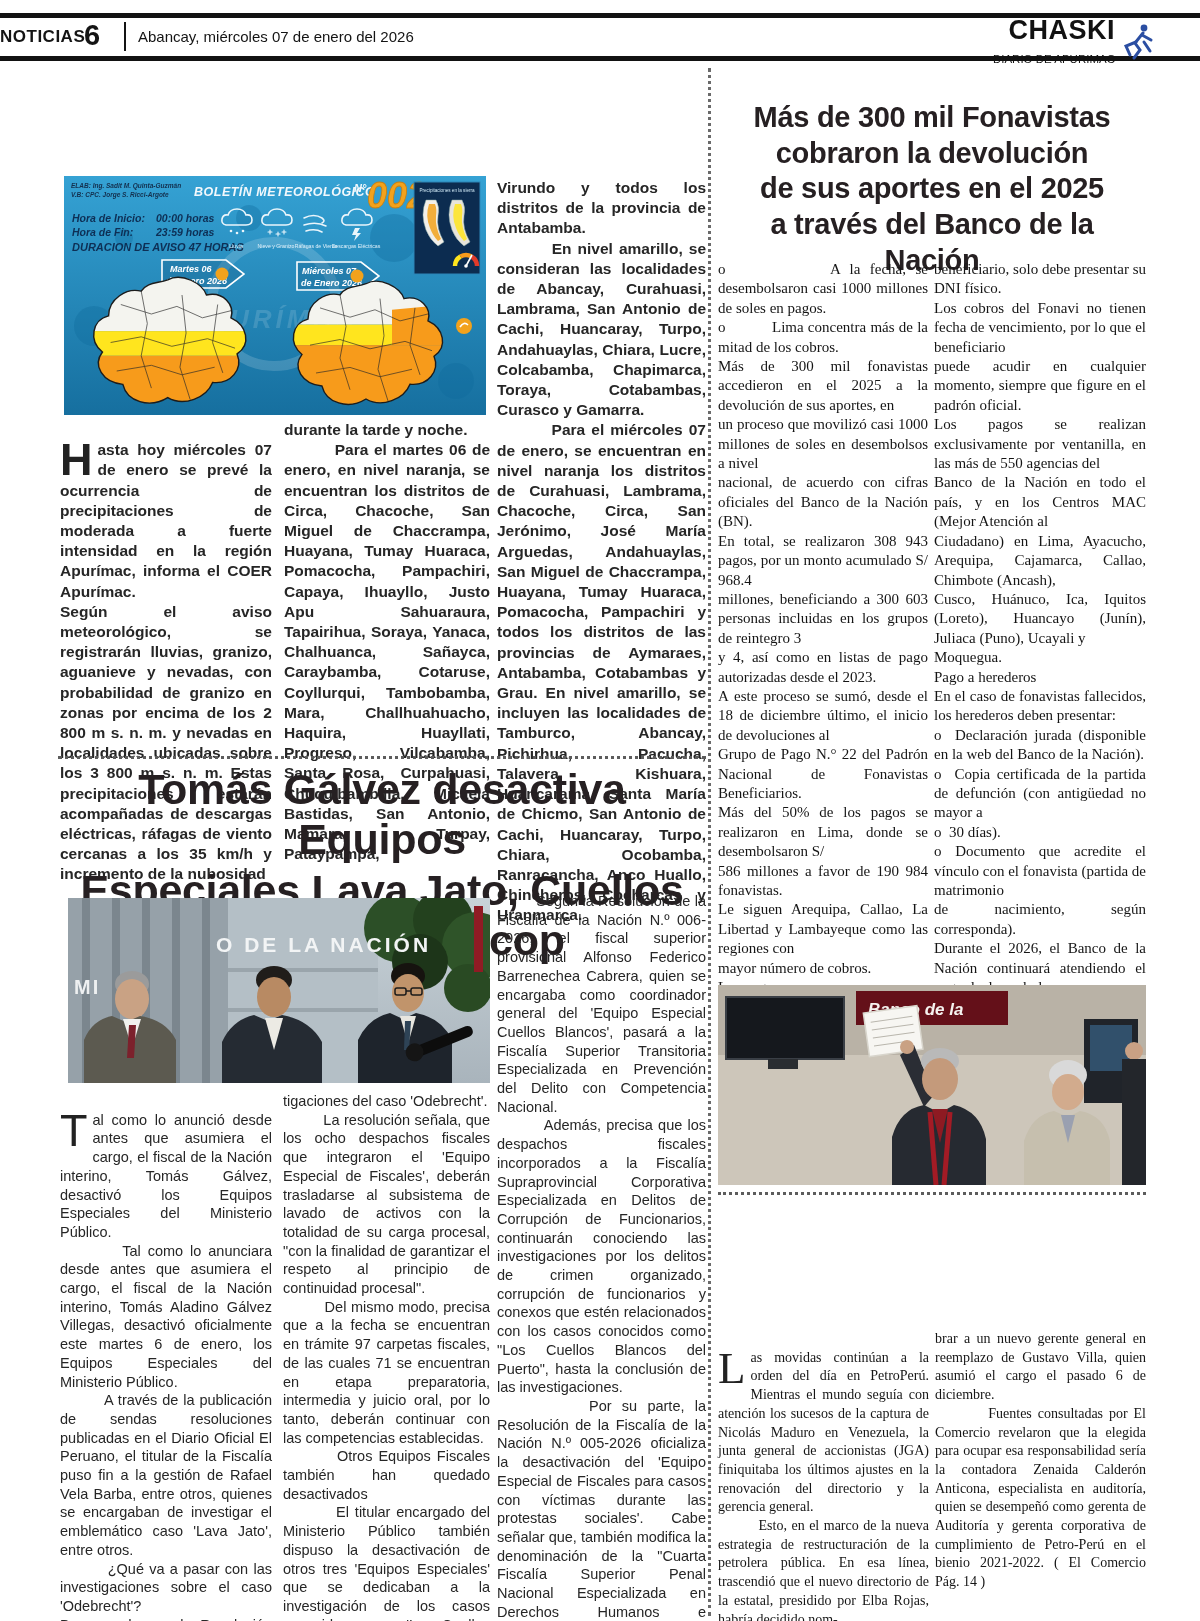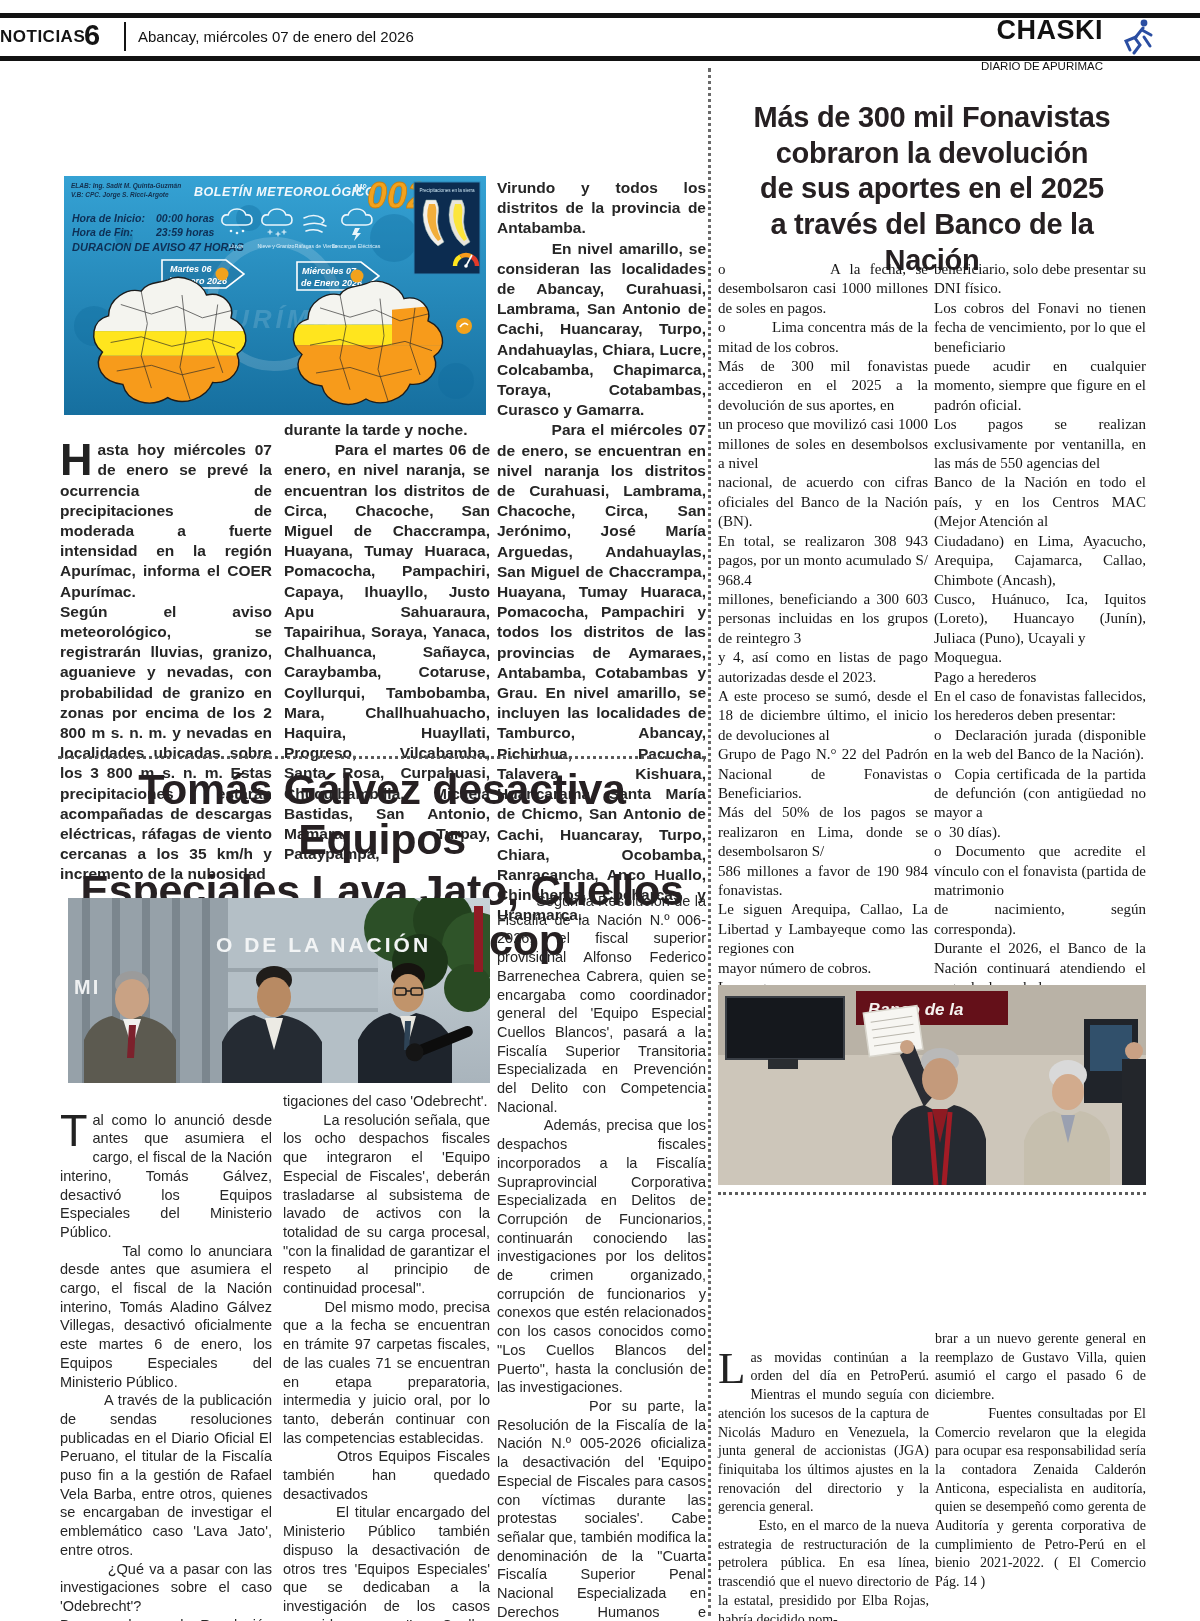--- a/index.html
+++ b/index.html
@@ -6,24 +6,24 @@
   .page{position:relative;width:1200px;height:1621px;background:#ffffff;overflow:hidden;
         font-family:"Liberation Sans",sans-serif;color:#1c1c1c;}
   
   .header{position:absolute;left:0;top:13px;width:1200px;height:38px;
           border-top:5px solid #121212;border-bottom:5px solid #121212;}
   .pagenum{position:absolute;left:84px;top:1px;font-size:29px;font-weight:700;color:#141414;}
   .head-rule{position:absolute;left:124px;top:4px;height:29px;width:2px;background:#141414;}
   .head-date{position:absolute;left:138px;top:10px;font-size:15px;color:#141414;}
   .head-section{position:absolute;left:0;right:16px;top:9px;text-align:left;font-size:17px;
                 font-weight:700;letter-spacing:.5px;color:#141414;}
-  .brand{position:absolute;right:44px;top:-1px;display:flex;gap:17px;}
+  .brand{position:absolute;right:44px;top:-1px;display:flex;align-items:center;gap:5px;}
   .brand-txt{text-align:right;line-height:1;}
   .brand-name{font-size:27px;font-weight:800;letter-spacing:.5px;color:#121212;}
-  .brand-sub{font-size:11.5px;color:#121212;margin-top:17px;}
+  .brand-sub{font-size:11.5px;color:#121212;margin-top:10px;}
   
   .vdivider{position:absolute;left:708px;top:68px;height:1548px;width:0;border-left:3px dotted #6a6a6a;}
   .sec-left{position:absolute;left:58px;top:70px;width:648px;height:1551px;}
   .sec-right{position:absolute;left:718px;top:70px;width:428px;height:1551px;}
   .hline{position:absolute;height:0;border-top:3px dotted #5c5c5c;}
   
   .headline{position:absolute;text-align:center;font-weight:700;color:#262022;
             white-space:pre-line;letter-spacing:-.3px;}
   .h-weather{left:0;top:4px;width:648px;font-size:38px;line-height:1.16;}
   .h-galvez{left:0;top:694px;width:648px;font-size:43px;line-height:1.17;}

